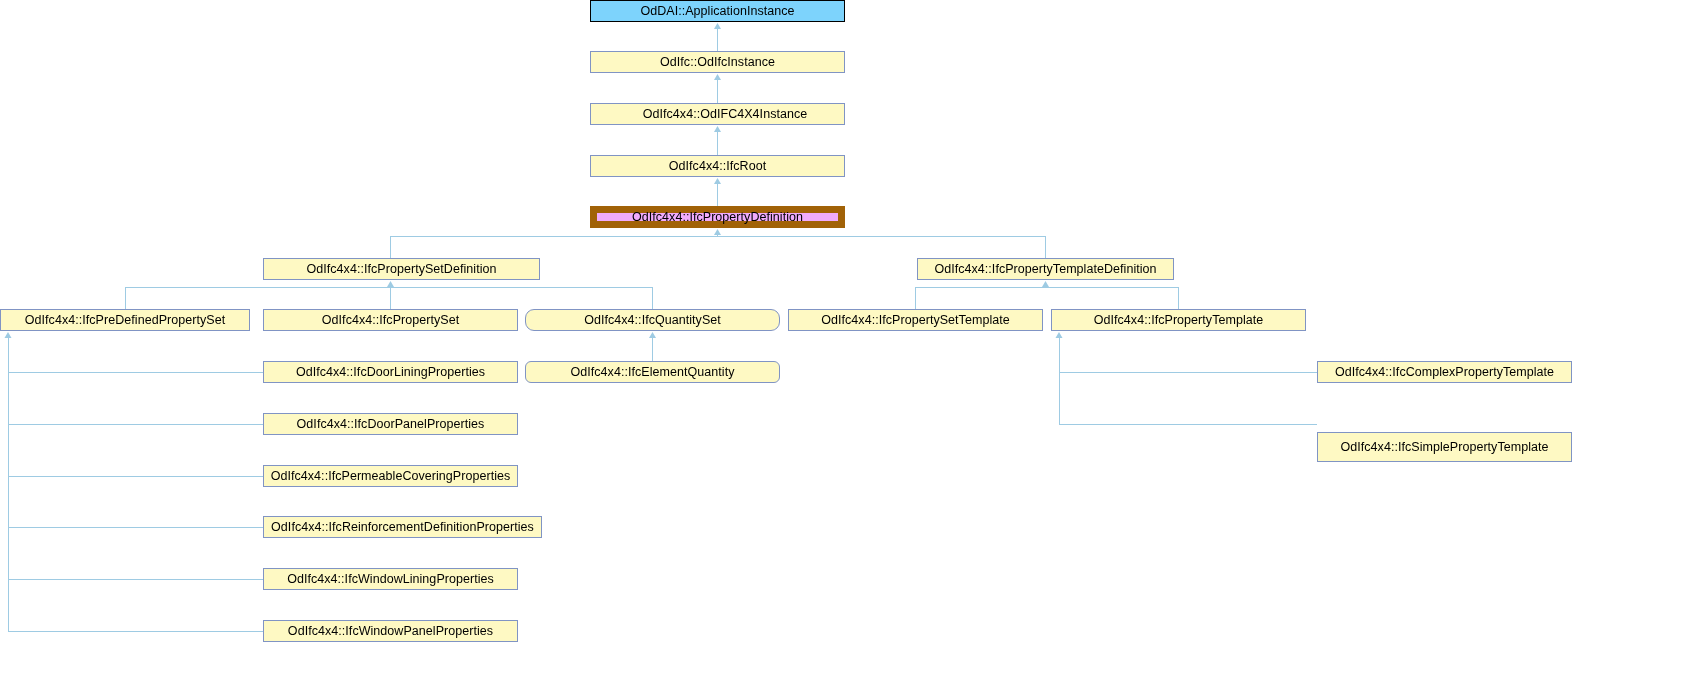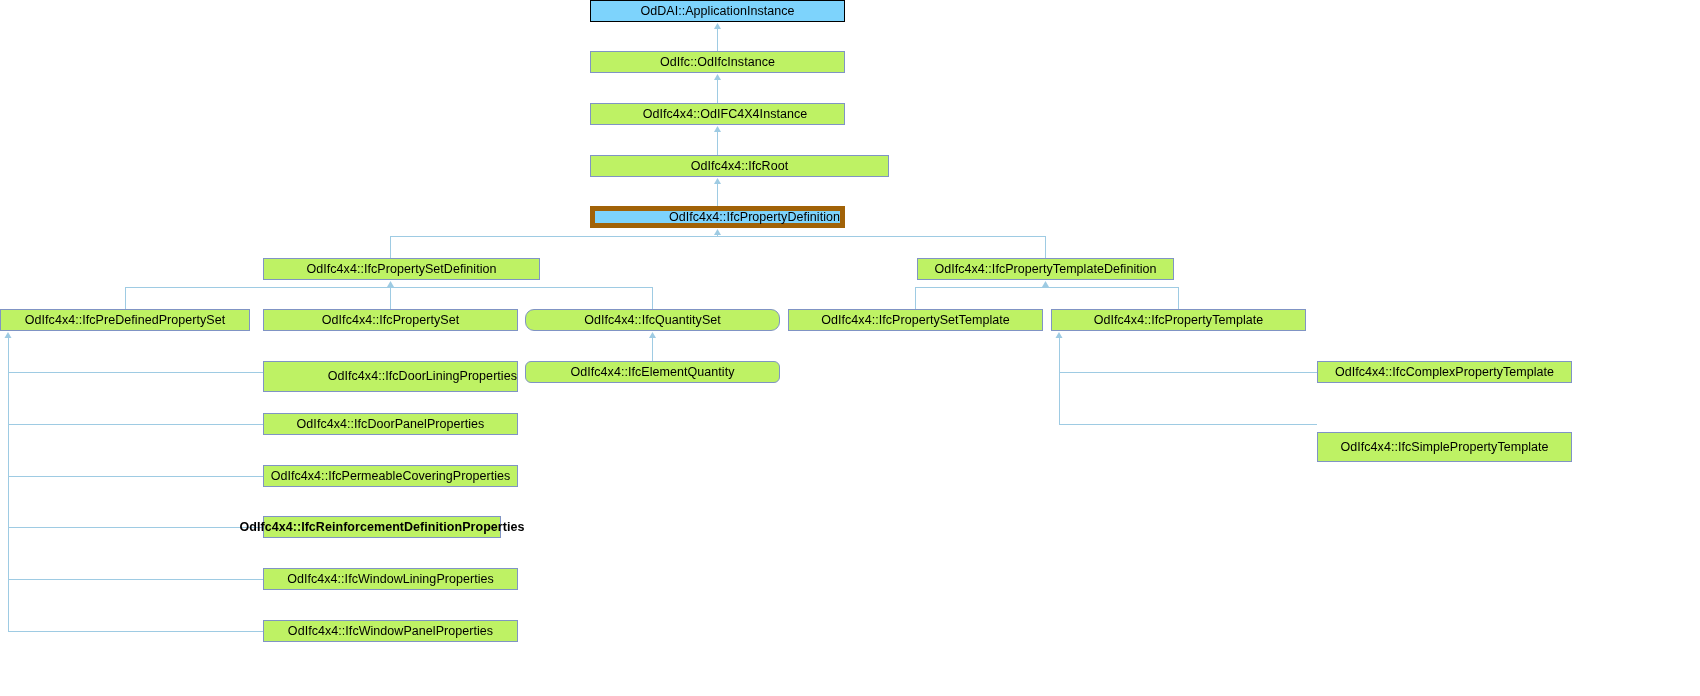--- a/index.html
+++ b/index.html
@@ -29,27 +29,26 @@
     display: flex;
     align-items: center;
     justify-content: center;
     font-size: 12.5px;
     line-height: 1;
     color: #000000;
     white-space: nowrap;
     letter-spacing: 0.05px;
   }
   .node.normal {
-    background: #bef264;
+    background: #fef9c3;
     border: 1px solid #8094c4;
   }
   .node.current {
-    background: #7dd3fc;
-    border: 5px solid #a16207;
-    justify-content: flex-end;
+    background: #f0abfc;
+    border: 7px solid #a16207;
   }
   .node.root {
     background: #7dd3fc;
     border: 1px solid #000000;
   }
   .node-label {
     pointer-events: none;
   }
 </style>
 </head>
@@ -99,21 +98,21 @@
   <div id="nodes">
       <div class="node root" style="left: 590px; top: 0px; width: 255px; height: 22px;">
         <span class="node-label">OdDAI::ApplicationInstance</span>
       </div>
       <div class="node normal" style="left: 590px; top: 51px; width: 255px; height: 22px;">
         <span class="node-label">OdIfc::OdIfcInstance</span>
       </div>
       <div class="node normal" style="left: 590px; top: 103px; width: 255px; height: 22px; padding-left: 15px;">
         <span class="node-label">OdIfc4x4::OdIFC4X4Instance</span>
       </div>
-      <div class="node normal" style="left: 590px; top: 155px; width: 299px; height: 22px;">
+      <div class="node normal" style="left: 590px; top: 155px; width: 255px; height: 22px;">
         <span class="node-label">OdIfc4x4::IfcRoot</span>
       </div>
       <div class="node current" style="left: 590px; top: 206px; width: 255px; height: 22px;">
         <span class="node-label">OdIfc4x4::IfcPropertyDefinition</span>
       </div>
       <div class="node normal" style="left: 263px; top: 258px; width: 277px; height: 22px;">
         <span class="node-label">OdIfc4x4::IfcPropertySetDefinition</span>
       </div>
       <div class="node normal" style="left: 917px; top: 258px; width: 257px; height: 22px;">
         <span class="node-label">OdIfc4x4::IfcPropertyTemplateDefinition</span>
@@ -126,39 +125,39 @@
       </div>
       <div class="node normal" style="left: 525px; top: 309px; width: 255px; height: 22px; border-radius: 9px;">
         <span class="node-label">OdIfc4x4::IfcQuantitySet</span>
       </div>
       <div class="node normal" style="left: 788px; top: 309px; width: 255px; height: 22px;">
         <span class="node-label">OdIfc4x4::IfcPropertySetTemplate</span>
       </div>
       <div class="node normal" style="left: 1051px; top: 309px; width: 255px; height: 22px;">
         <span class="node-label">OdIfc4x4::IfcPropertyTemplate</span>
       </div>
-      <div class="node normal" style="left: 263px; top: 361px; width: 255px; height: 31px; justify-content: flex-end;">
+      <div class="node normal" style="left: 263px; top: 361px; width: 255px; height: 22px;">
         <span class="node-label">OdIfc4x4::IfcDoorLiningProperties</span>
       </div>
       <div class="node normal" style="left: 525px; top: 361px; width: 255px; height: 22px; border-radius: 6px;">
         <span class="node-label">OdIfc4x4::IfcElementQuantity</span>
       </div>
       <div class="node normal" style="left: 1317px; top: 361px; width: 255px; height: 22px; text-align: center;">
         <span class="node-label">OdIfc4x4::IfcComplexPropertyTemplate</span>
       </div>
       <div class="node normal" style="left: 263px; top: 413px; width: 255px; height: 22px;">
         <span class="node-label">OdIfc4x4::IfcDoorPanelProperties</span>
       </div>
       <div class="node normal" style="left: 1317px; top: 432px; width: 255px; height: 30px;">
         <span class="node-label">OdIfc4x4::IfcSimplePropertyTemplate</span>
       </div>
       <div class="node normal" style="left: 263px; top: 465px; width: 255px; height: 22px;">
         <span class="node-label">OdIfc4x4::IfcPermeableCoveringProperties</span>
       </div>
-      <div class="node normal" style="left: 263px; top: 516px; width: 238px; height: 22px; font-weight: bold;">
+      <div class="node normal" style="left: 263px; top: 516px; width: 279px; height: 22px;">
         <span class="node-label">OdIfc4x4::IfcReinforcementDefinitionProperties</span>
       </div>
       <div class="node normal" style="left: 263px; top: 568px; width: 255px; height: 22px;">
         <span class="node-label">OdIfc4x4::IfcWindowLiningProperties</span>
       </div>
       <div class="node normal" style="left: 263px; top: 620px; width: 255px; height: 22px;">
         <span class="node-label">OdIfc4x4::IfcWindowPanelProperties</span>
       </div>
     </div>
 </div>

